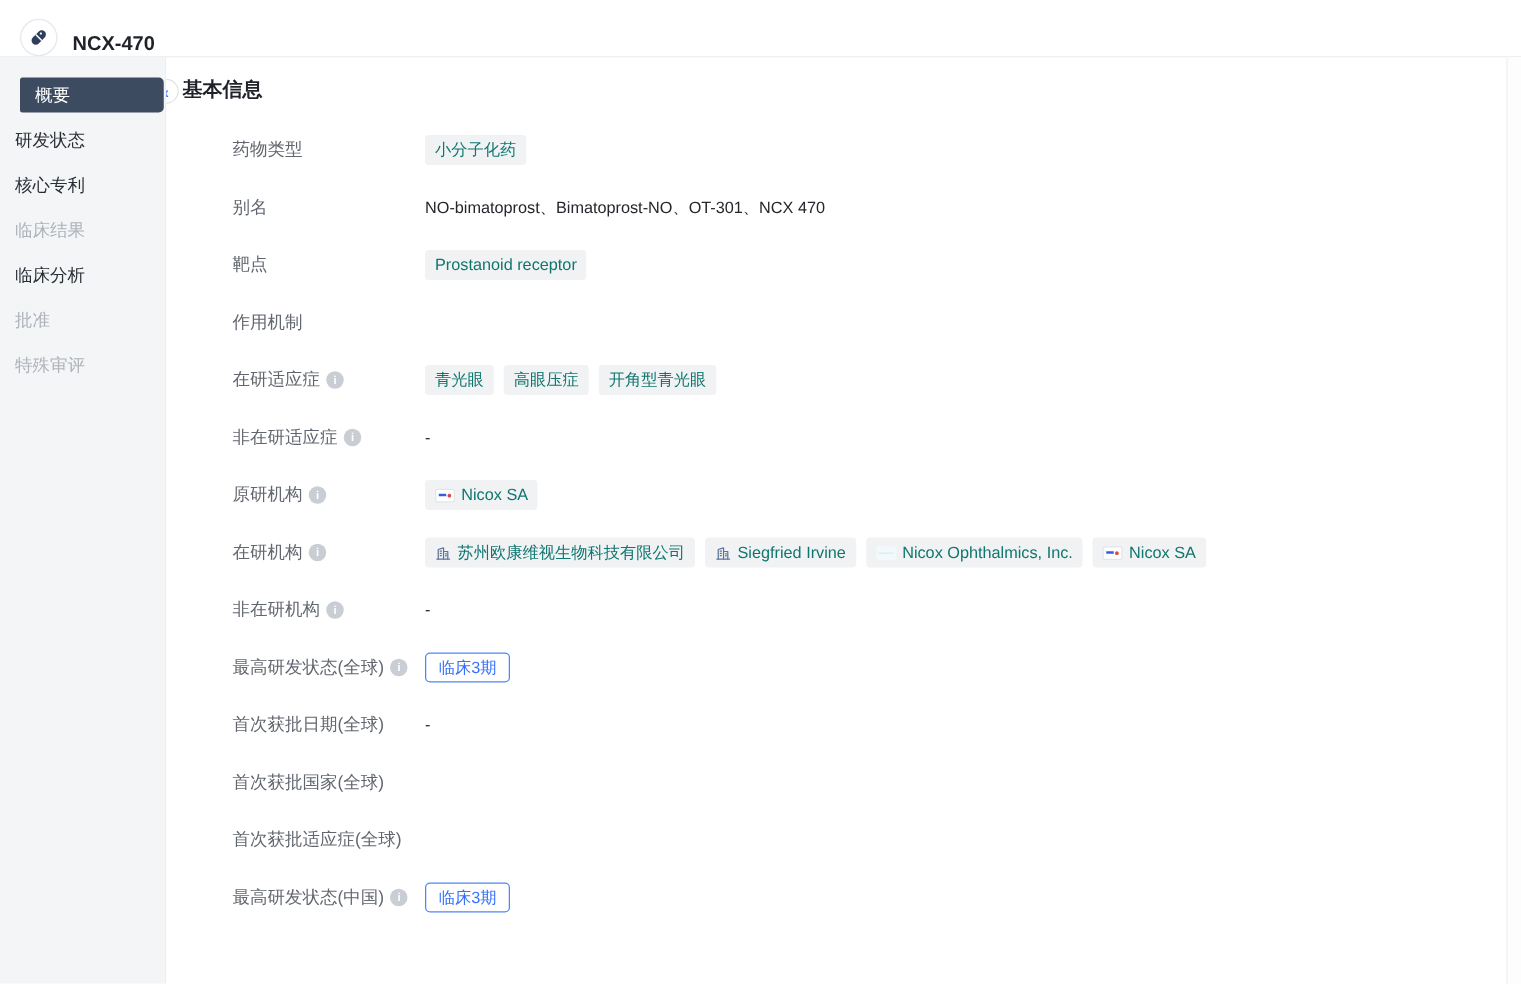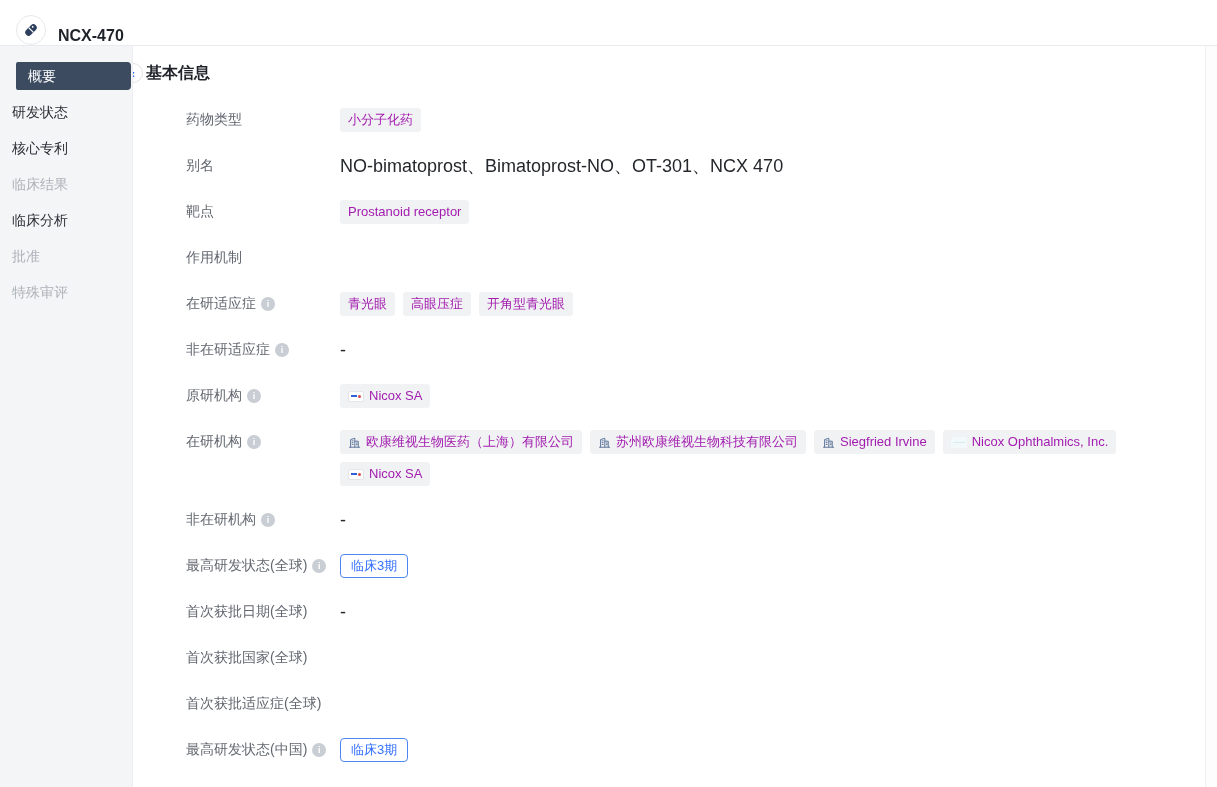--- a/index.html
+++ b/index.html
@@ -111,41 +111,41 @@
   }
   .row-value {
     flex: 1;
     display: flex; flex-wrap: wrap;
     gap: 8px;
     align-items: center;
   }
   .tag {
     display: inline-flex; align-items: center; gap: 5px;
     background: #f1f2f4;
-    color: #a21caf;
+    color: #0f766e;
     font-size: 13px;
     line-height: 18px;
     padding: 3px 8px;
     border-radius: 3px;
     cursor: pointer;
     white-space: nowrap;
   }
   .status-tag {
     display: inline-flex; align-items: center;
     border: 1px solid #4d87f5;
     color: #3370ff;
     background: #fff;
     font-size: 13px;
     line-height: 18px;
     padding: 2px 10px;
     border-radius: 4px;
     cursor: pointer;
     white-space: nowrap;
   }
-  .text-value { font-size: 18px; color: #24272c; line-height: 20px; padding-top: 2px; }
+  .text-value { font-size: 13px; color: #24272c; line-height: 20px; padding-top: 2px; }
   .text-value.bold { font-weight: bold; color: #1f2329; }
 
   .org-icon { display: inline-flex; align-items: center; }
   .logo-nicox {
     width: 16px; height: 11px;
     background: #fff;
     border: 1px solid #e3e5e9;
     border-radius: 2px;
     display: inline-flex; align-items: center; justify-content: center; gap: 1px;
   }
@@ -279,31 +279,20 @@
             <div class="row-value">
               <span class="tag">
                 <span class="org-icon">
                   <svg width="13" height="13" viewBox="0 0 16 16" fill="none" stroke="#5b7499" stroke-width="1.2" stroke-linecap="round" stroke-linejoin="round">
                     <path d="M3.2 13.8V4.4l5.2-1.6v11"></path>
                     <path d="M8.4 6.4h4.2v7.4"></path>
                     <path d="M1.8 13.8h12.6"></path>
                     <path d="M5.1 6h1.2M5.1 8.2h1.2M5.1 10.4h1.2M10.3 8.7h1M10.3 10.7h1"></path>
                   </svg>
                 </span>
-                <span>欧康维视生物医药（上海）有限公司</span>
-              </span>
-              <span class="tag">
-                <span class="org-icon">
-                  <svg width="13" height="13" viewBox="0 0 16 16" fill="none" stroke="#5b7499" stroke-width="1.2" stroke-linecap="round" stroke-linejoin="round">
-                    <path d="M3.2 13.8V4.4l5.2-1.6v11"></path>
-                    <path d="M8.4 6.4h4.2v7.4"></path>
-                    <path d="M1.8 13.8h12.6"></path>
-                    <path d="M5.1 6h1.2M5.1 8.2h1.2M5.1 10.4h1.2M10.3 8.7h1M10.3 10.7h1"></path>
-                  </svg>
-                </span>
                 <span>苏州欧康维视生物科技有限公司</span>
               </span>
               <span class="tag">
                 <span class="org-icon">
                   <svg width="13" height="13" viewBox="0 0 16 16" fill="none" stroke="#5b7499" stroke-width="1.2" stroke-linecap="round" stroke-linejoin="round">
                     <path d="M3.2 13.8V4.4l5.2-1.6v11"></path>
                     <path d="M8.4 6.4h4.2v7.4"></path>
                     <path d="M1.8 13.8h12.6"></path>
                     <path d="M5.1 6h1.2M5.1 8.2h1.2M5.1 10.4h1.2M10.3 8.7h1M10.3 10.7h1"></path>
                   </svg>

